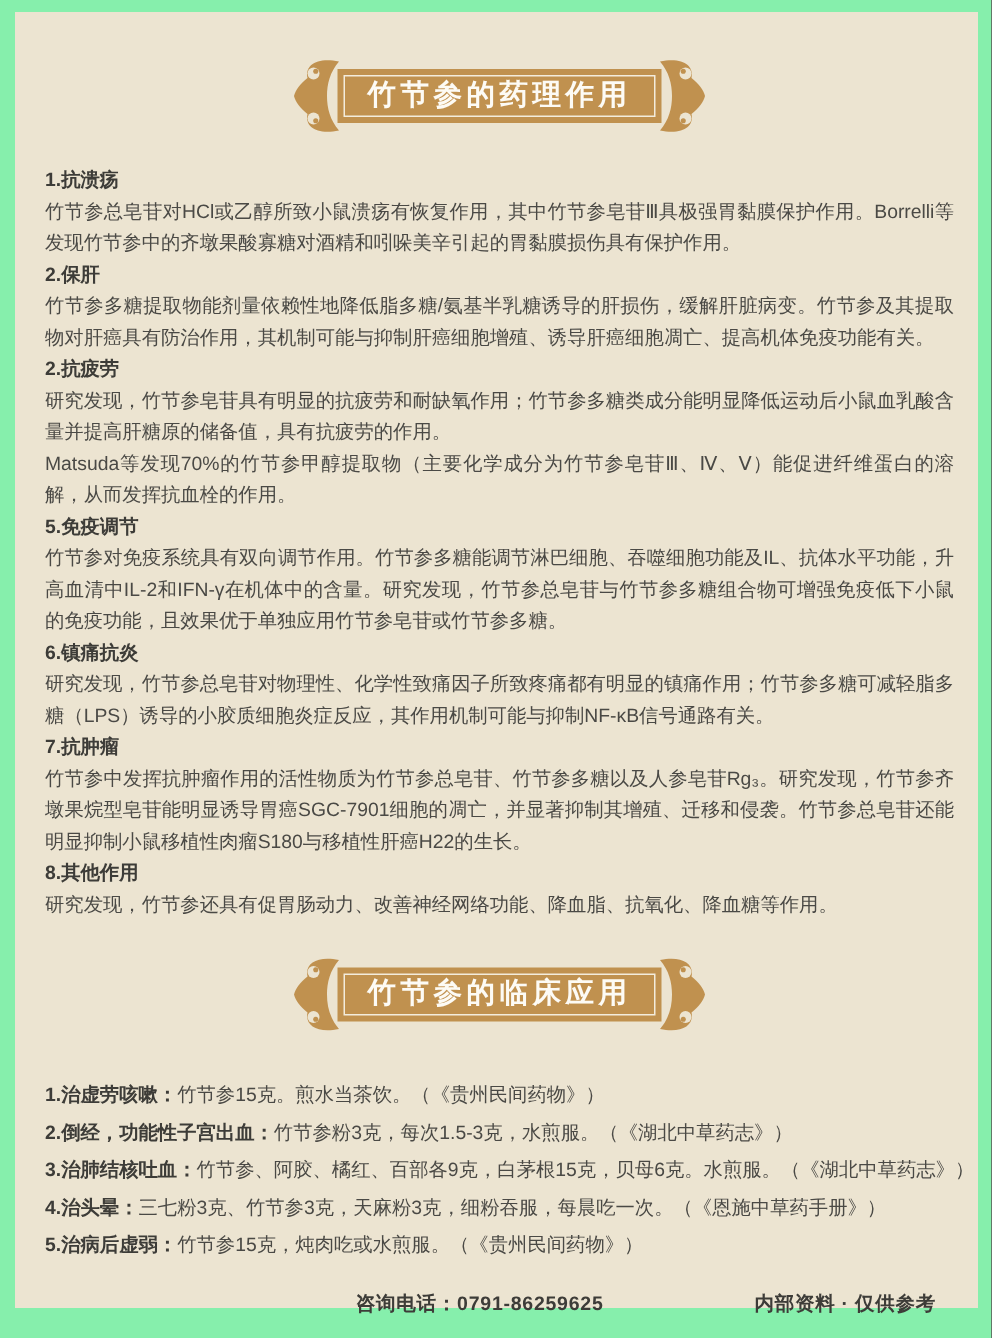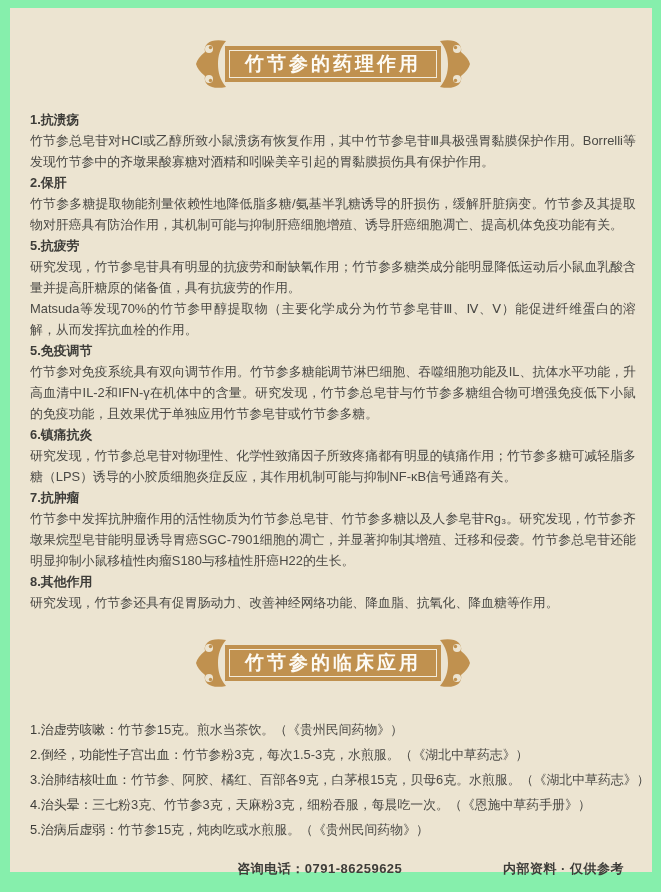--- a/index.html
+++ b/index.html
@@ -75,21 +75,21 @@
   }
   
   .clinical-list { margin-top: 28px; }
   .clin-item {
     font-size: 12.9px;
     line-height: 25px;
     color: #4a4945;
     white-space: nowrap;
   }
   .clin-lead {
-    font-weight: normal;
+    font-weight: bold;
     color: #3d3c38;
   }
   
   .footer {
     position: relative;
     margin-top: 18px;
     height: 20px;
     font-size: 13px;
     font-weight: bold;
     color: #3d3c38;
@@ -135,21 +135,21 @@
     <div class="pharm">
       <div class="pharm-item">
         <span class="pharm-head">1.抗溃疡</span>
         <span class="pharm-body">竹节参总皂苷对HCl或乙醇所致小鼠溃疡有恢复作用，其中竹节参皂苷Ⅲ具极强胃黏膜保护作用。Borrelli等发现竹节参中的齐墩果酸寡糖对酒精和吲哚美辛引起的胃黏膜损伤具有保护作用。</span>
       </div>
       <div class="pharm-item">
         <span class="pharm-head">2.保肝</span>
         <span class="pharm-body">竹节参多糖提取物能剂量依赖性地降低脂多糖/氨基半乳糖诱导的肝损伤，缓解肝脏病变。竹节参及其提取物对肝癌具有防治作用，其机制可能与抑制肝癌细胞增殖、诱导肝癌细胞凋亡、提高机体免疫功能有关。</span>
       </div>
       <div class="pharm-item">
-        <span class="pharm-head">5.抗疲劳</span>
+        <span class="pharm-head">2.抗疲劳</span>
         <span class="pharm-body">研究发现，竹节参皂苷具有明显的抗疲劳和耐缺氧作用；竹节参多糖类成分能明显降低运动后小鼠血乳酸含量并提高肝糖原的储备值，具有抗疲劳的作用。</span>
       </div>
       <div class="pharm-item">
         <span class="pharm-body">Matsuda等发现70%的竹节参甲醇提取物（主要化学成分为竹节参皂苷Ⅲ、Ⅳ、Ⅴ）能促进纤维蛋白的溶解，从而发挥抗血栓的作用。</span>
       </div>
       <div class="pharm-item">
         <span class="pharm-head">5.免疫调节</span>
         <span class="pharm-body">竹节参对免疫系统具有双向调节作用。竹节参多糖能调节淋巴细胞、吞噬细胞功能及IL、抗体水平功能，升高血清中IL-2和IFN-γ在机体中的含量。研究发现，竹节参总皂苷与竹节参多糖组合物可增强免疫低下小鼠的免疫功能，且效果优于单独应用竹节参皂苷或竹节参多糖。</span>
       </div>
       <div class="pharm-item">

